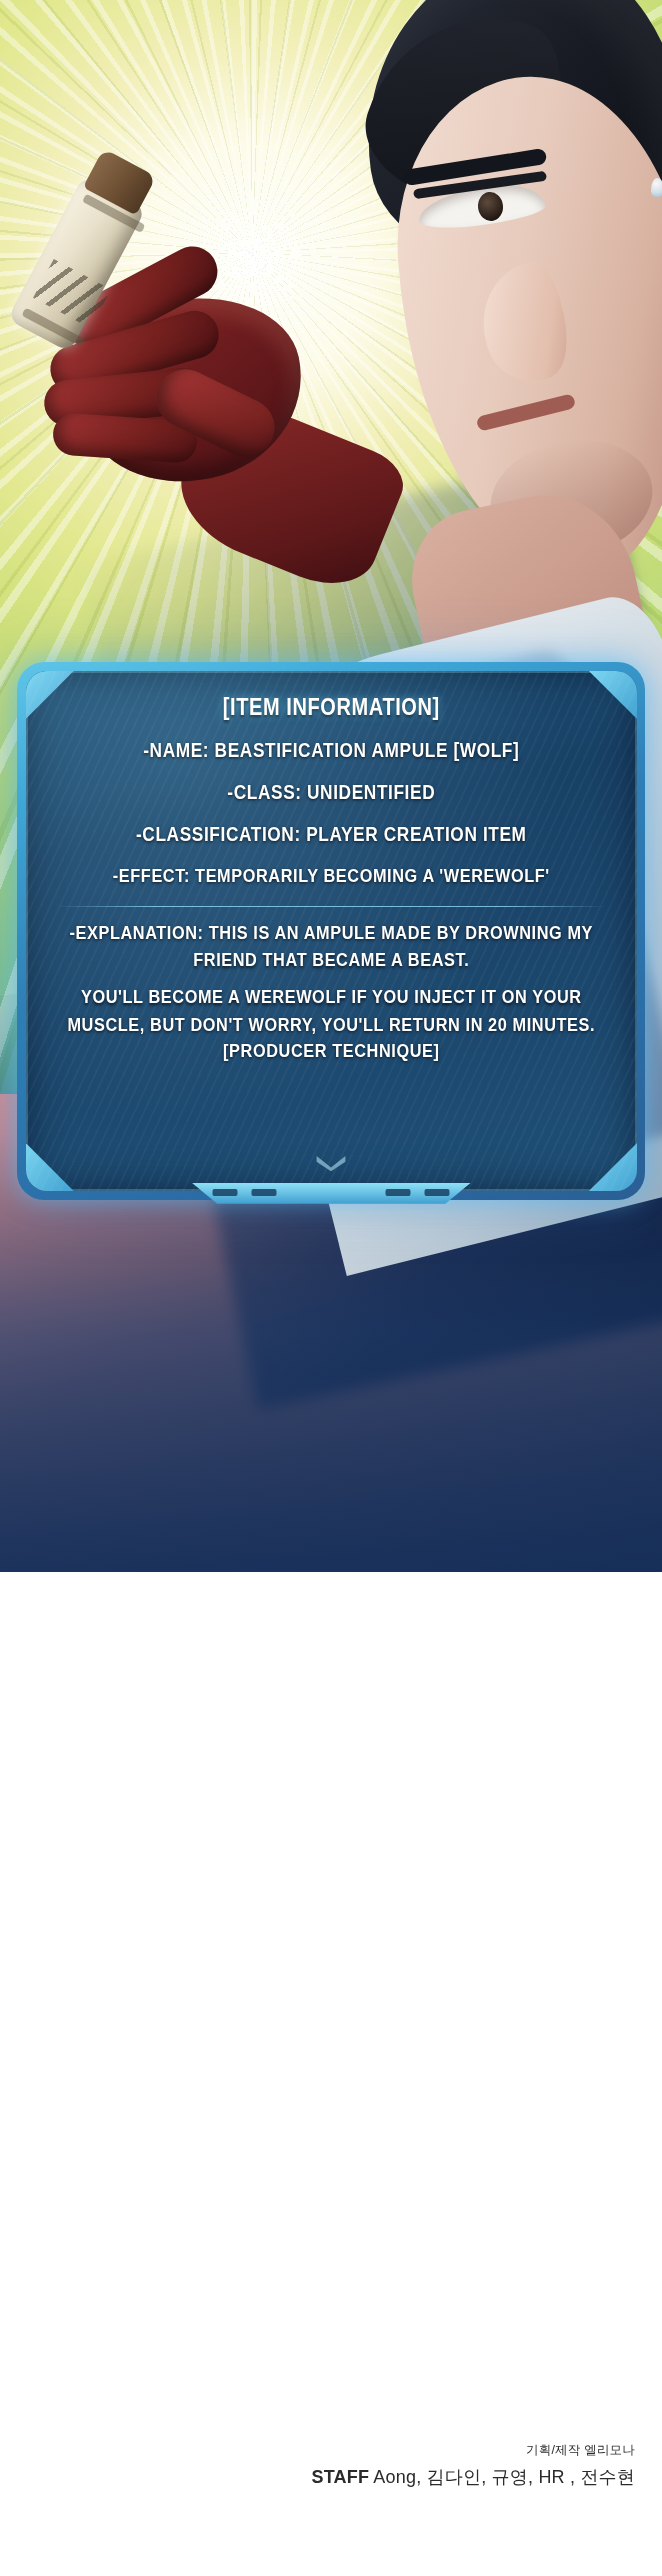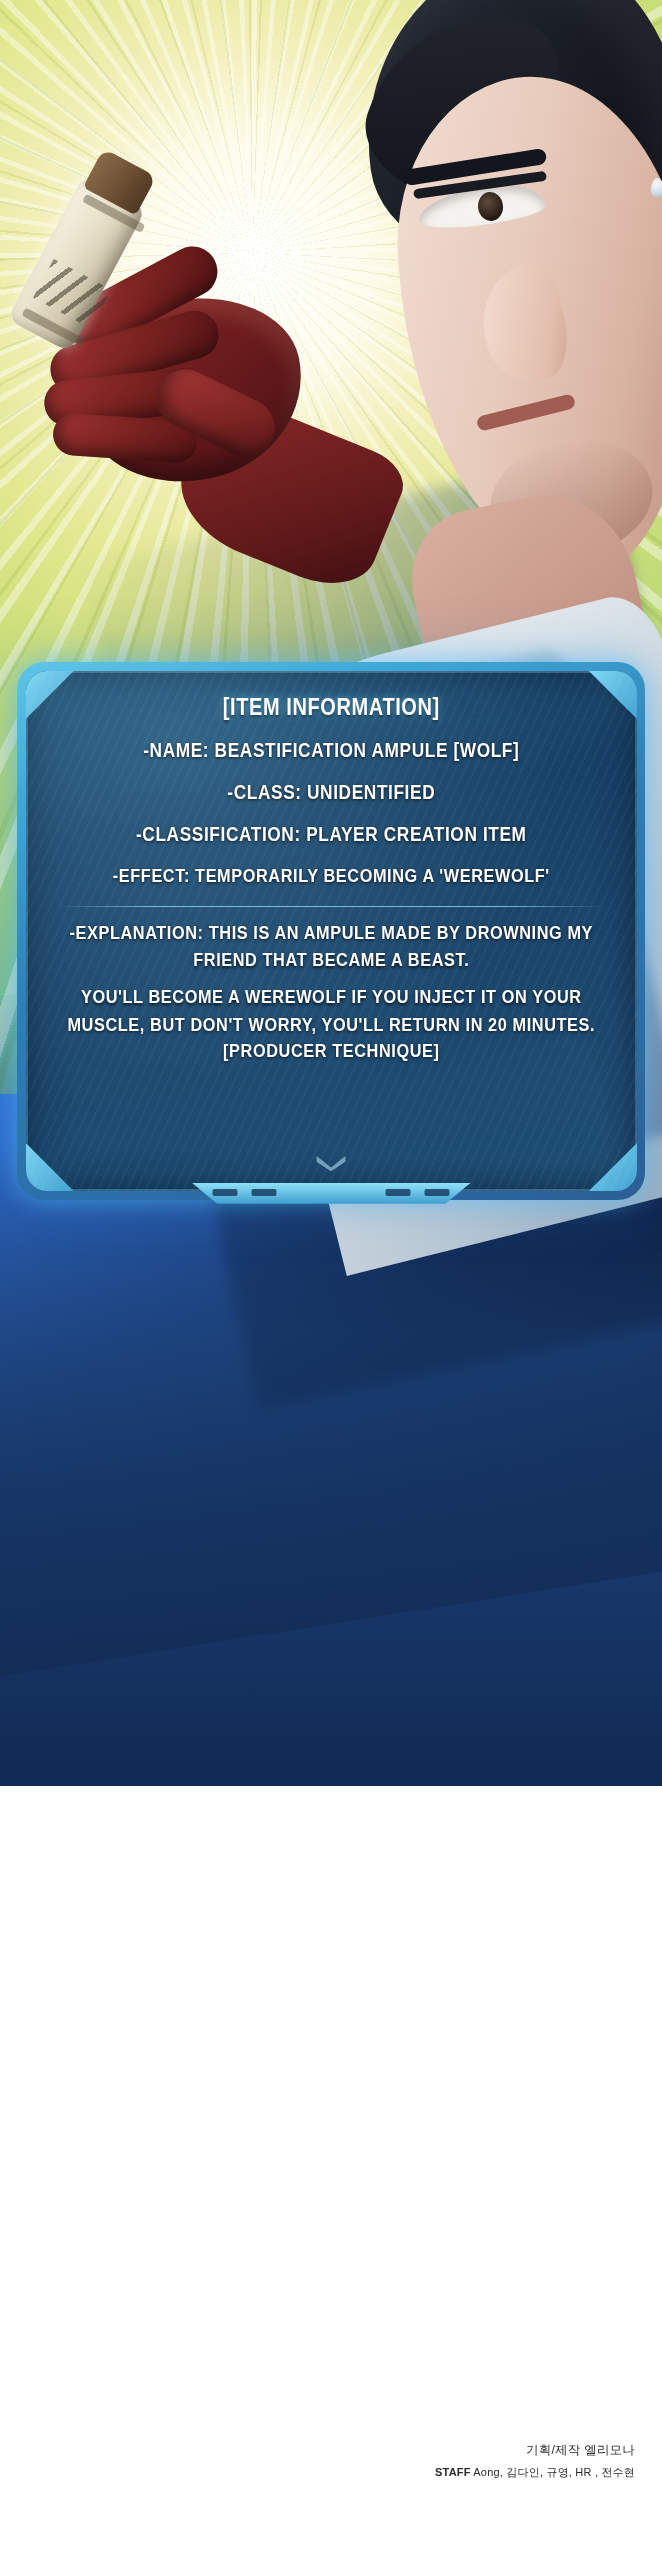--- a/index.html
+++ b/index.html
@@ -13,23 +13,23 @@
     position: relative;
     overflow: hidden;
     font-family: "Liberation Sans", sans-serif;
   }
 
   
   .panel-art {
     position: absolute;
     left: 0; top: 0;
     width: 662px;
-    height: 1786px;
+    height: 1572px;
     overflow: hidden;
-    background: #3b82f6;
+    background: #fca5a5;
   }
 
   
   .burst {
     position: absolute;
     left: -154px; top: -250px;
     width: 970px; height: 1344px;
     background:
       radial-gradient(circle at 42% 38%, #ffffff 0%, #fdfbe8 12%, #f2efb8 22%, #e2e88f 33%, #cfe07a 44%, #b9d978 55%, #9fcf7c 66%, #7fc192 78%, #63a9a8 88%, #4a8fbd 100%);
     filter: blur(0.2px);
@@ -406,21 +406,21 @@
     top: 562px;
     text-align: right;
     color: #2b2b2b;
   }
   .credit-line1 {
     font-size: 12.5px;
     margin-bottom: 5.8px;
     letter-spacing: 0.2px;
   }
   .credit-line2 {
-    font-size: 11px;
+    font-size: 18px;
     letter-spacing: 0.2px;
   }
   .credit-label { font-weight: bold; }
 </style>
 </head>
 <body>
 
 <div class="panel-art">
   <div class="burst"></div>
   <div class="rays"></div>

